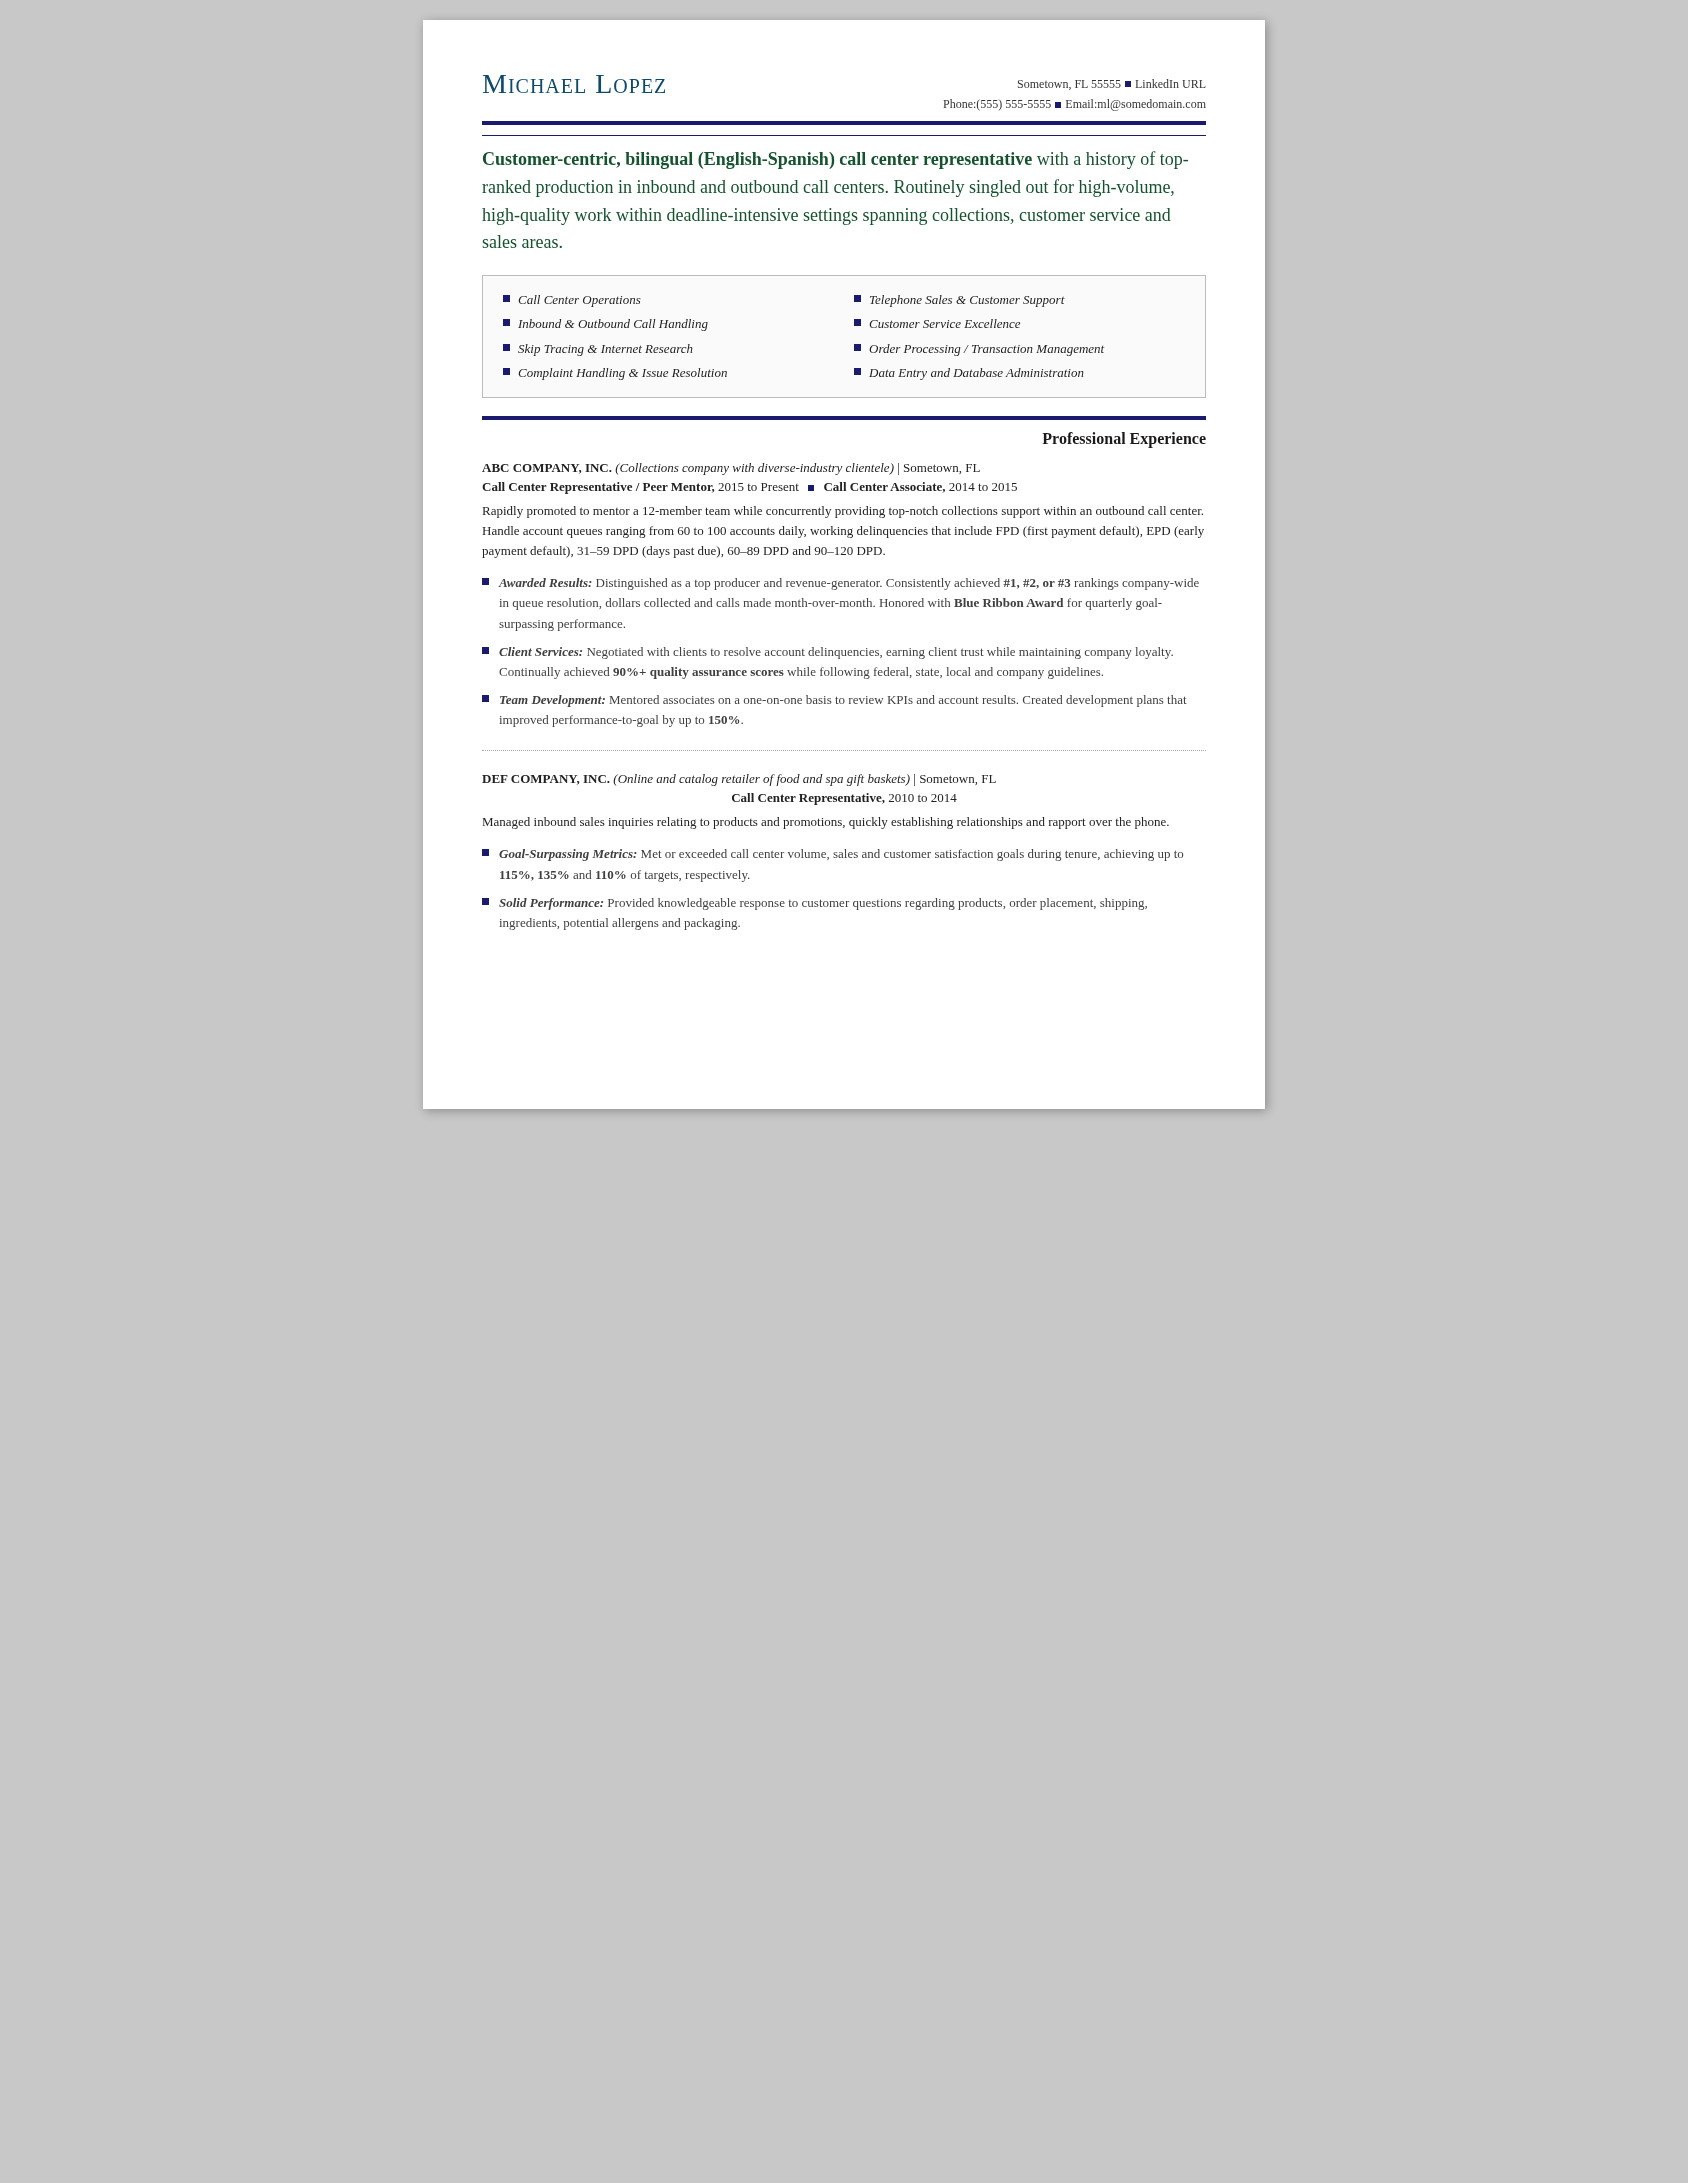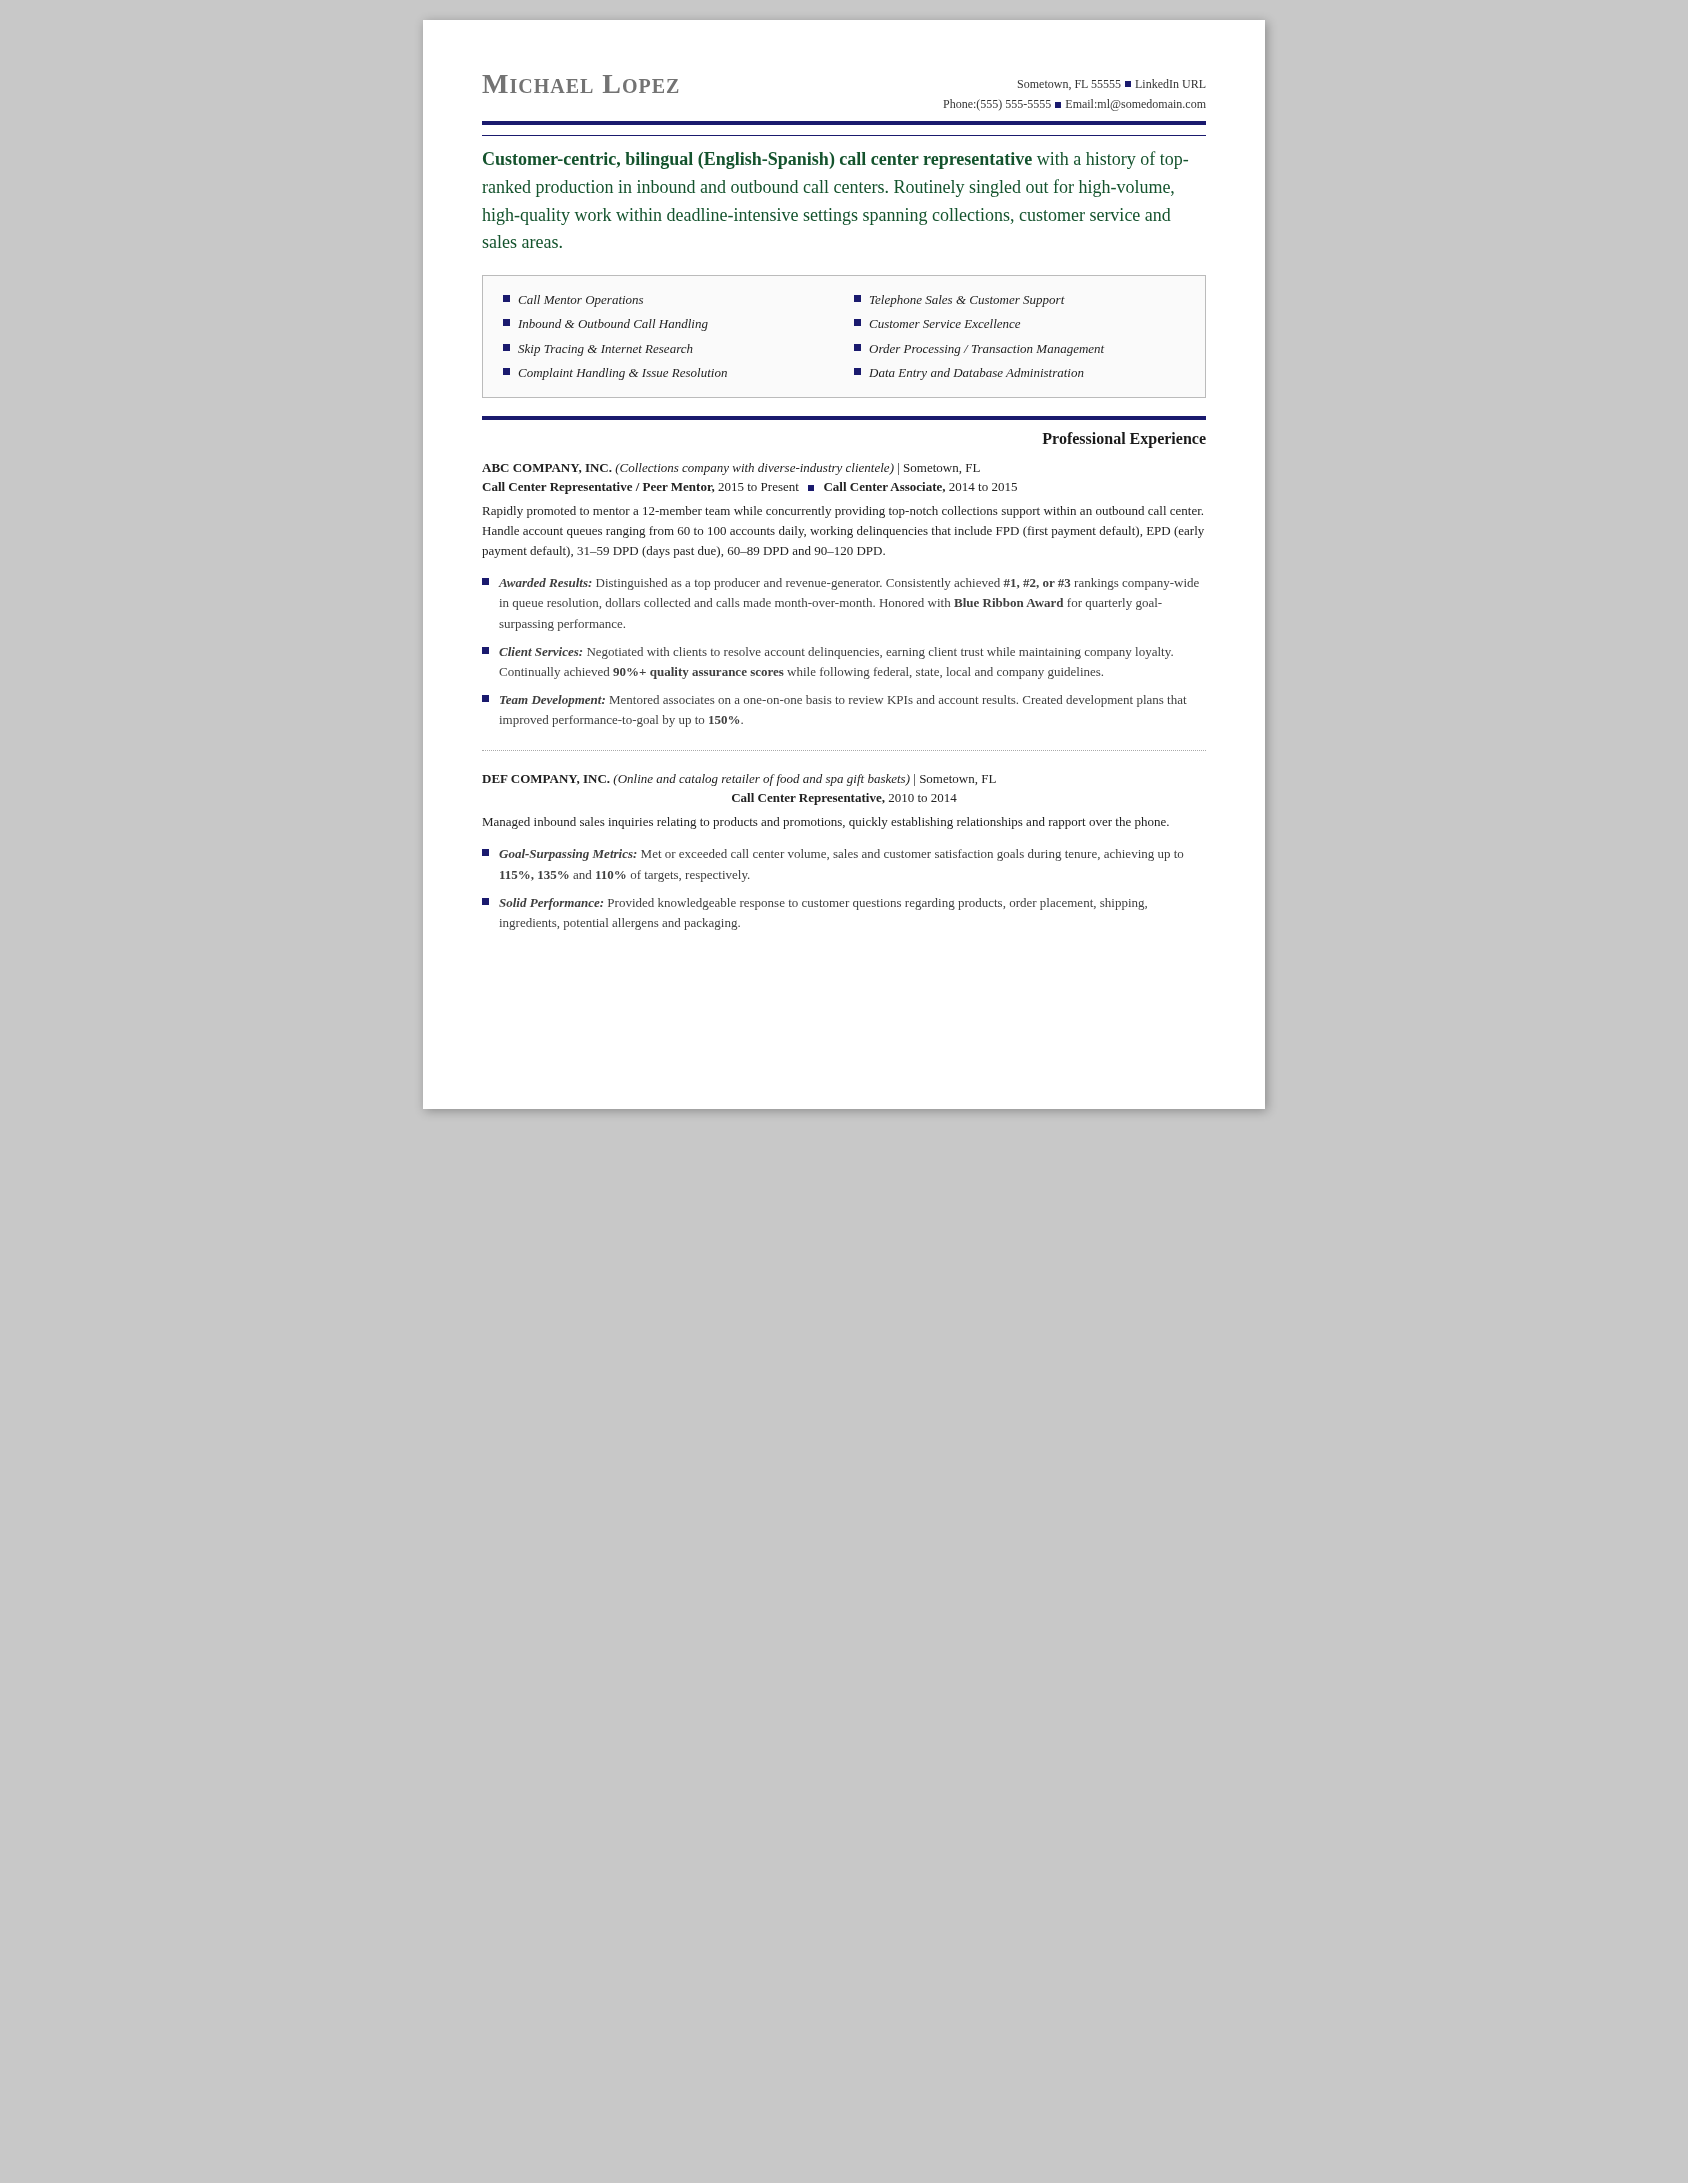--- a/index.html
+++ b/index.html
@@ -23,22 +23,22 @@
       display: flex;
       justify-content: space-between;
       align-items: flex-start;
       margin-bottom: 6px;
     }
     .name-block {
       flex: 0 0 auto;
     }
     .name-title {
       font-size: 28px;
-      font-weight: 700;
-      color: #737373;
+      font-weight: 400;
+      color: #0c4a6e;
       font-variant: small-caps;
       letter-spacing: 1px;
     }
     .contact-block {
       text-align: right;
       font-size: 12px;
       color: #333;
       line-height: 1.7;
       padding-top: 6px;
     }
@@ -238,21 +238,21 @@
 
   <div class="summary-section">
     <span class="bold-lead">Customer-centric, bilingual (English-Spanish) call center representative</span><span> with a history of top-ranked production in inbound and outbound call centers. Routinely singled out for high-volume, high-quality work within deadline-intensive settings spanning collections, customer service and sales areas.</span>
   </div>
 
   <div class="skills-box">
     <div class="skills-grid">
 
       <div class="skill-item">
         <span class="skill-bullet"></span>
-        <span>Call Mentor Operations</span>
+        <span>Call Center Operations</span>
       </div>
       <div class="skill-item">
         <span class="skill-bullet"></span>
         <span>Telephone Sales &amp; Customer Support</span>
       </div>
       <div class="skill-item">
         <span class="skill-bullet"></span>
         <span>Inbound &amp; Outbound Call Handling</span>
       </div>
       <div class="skill-item">

